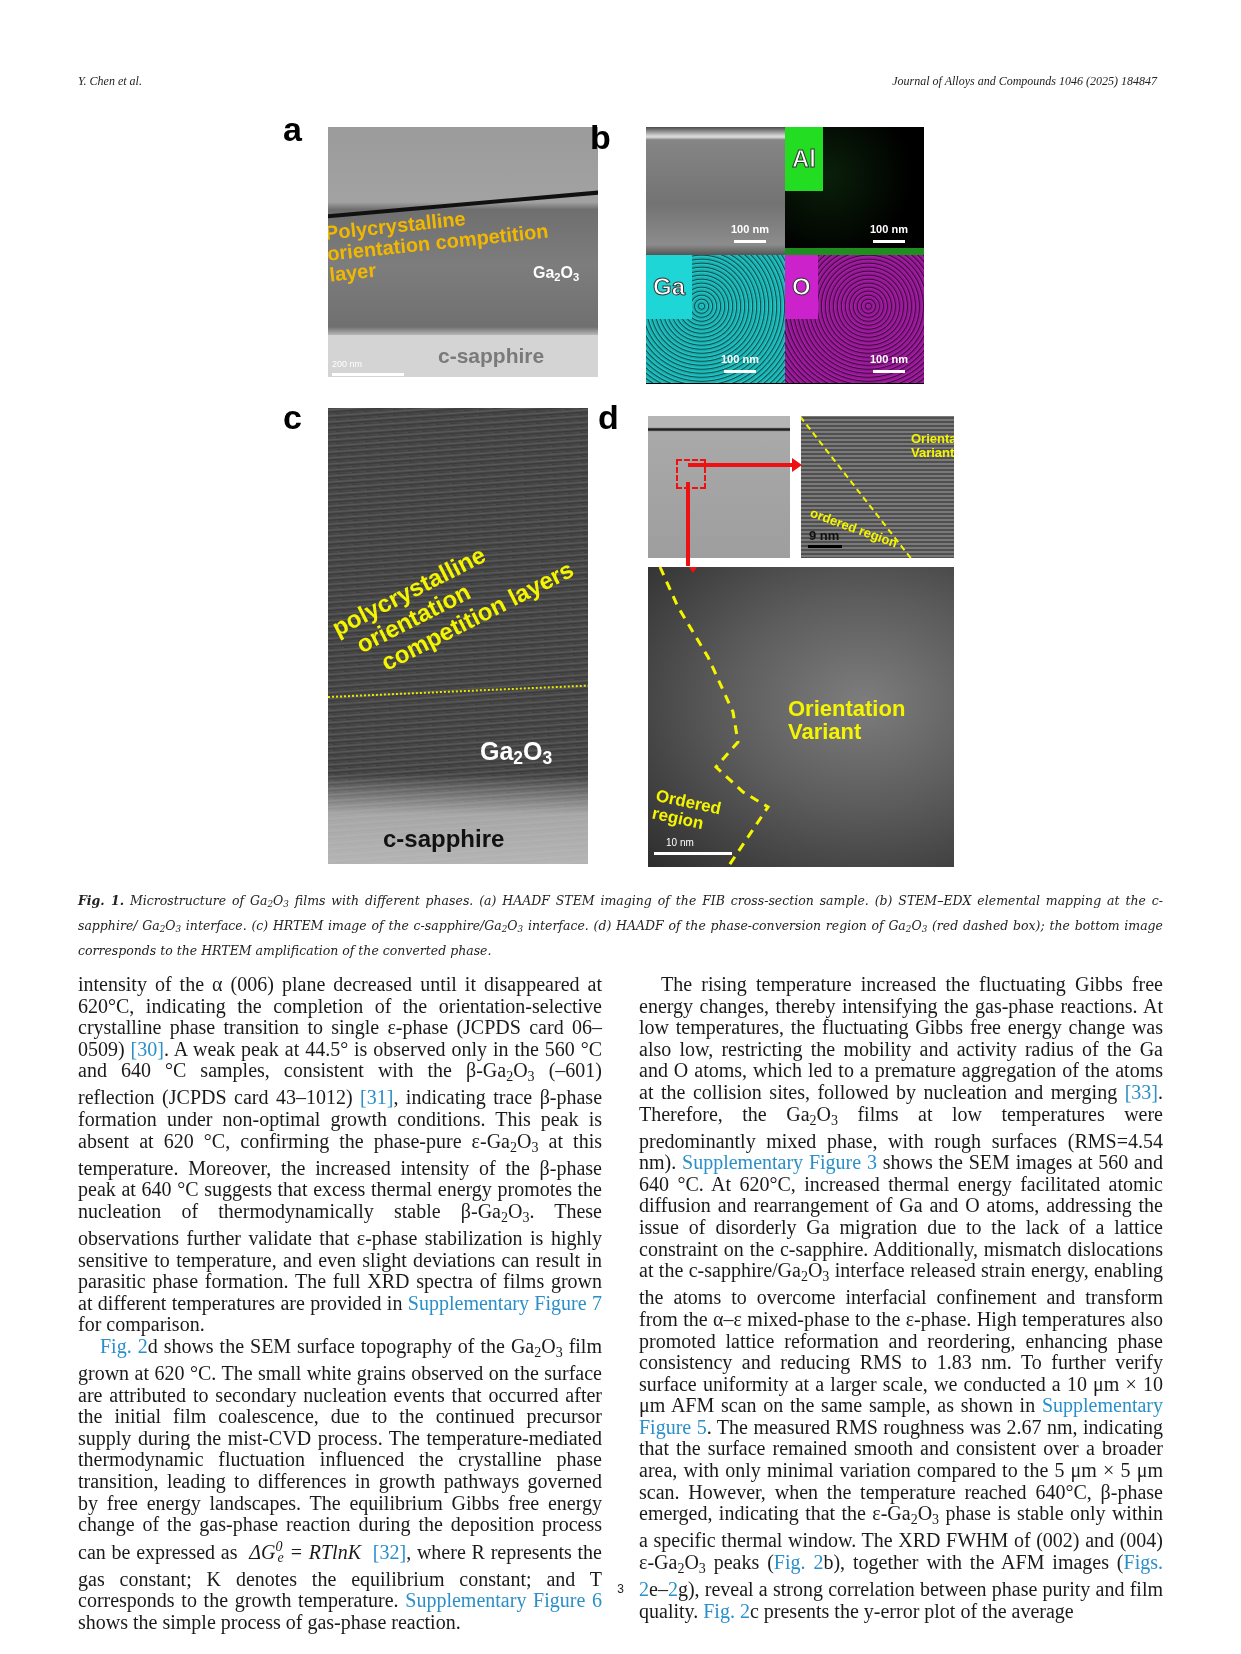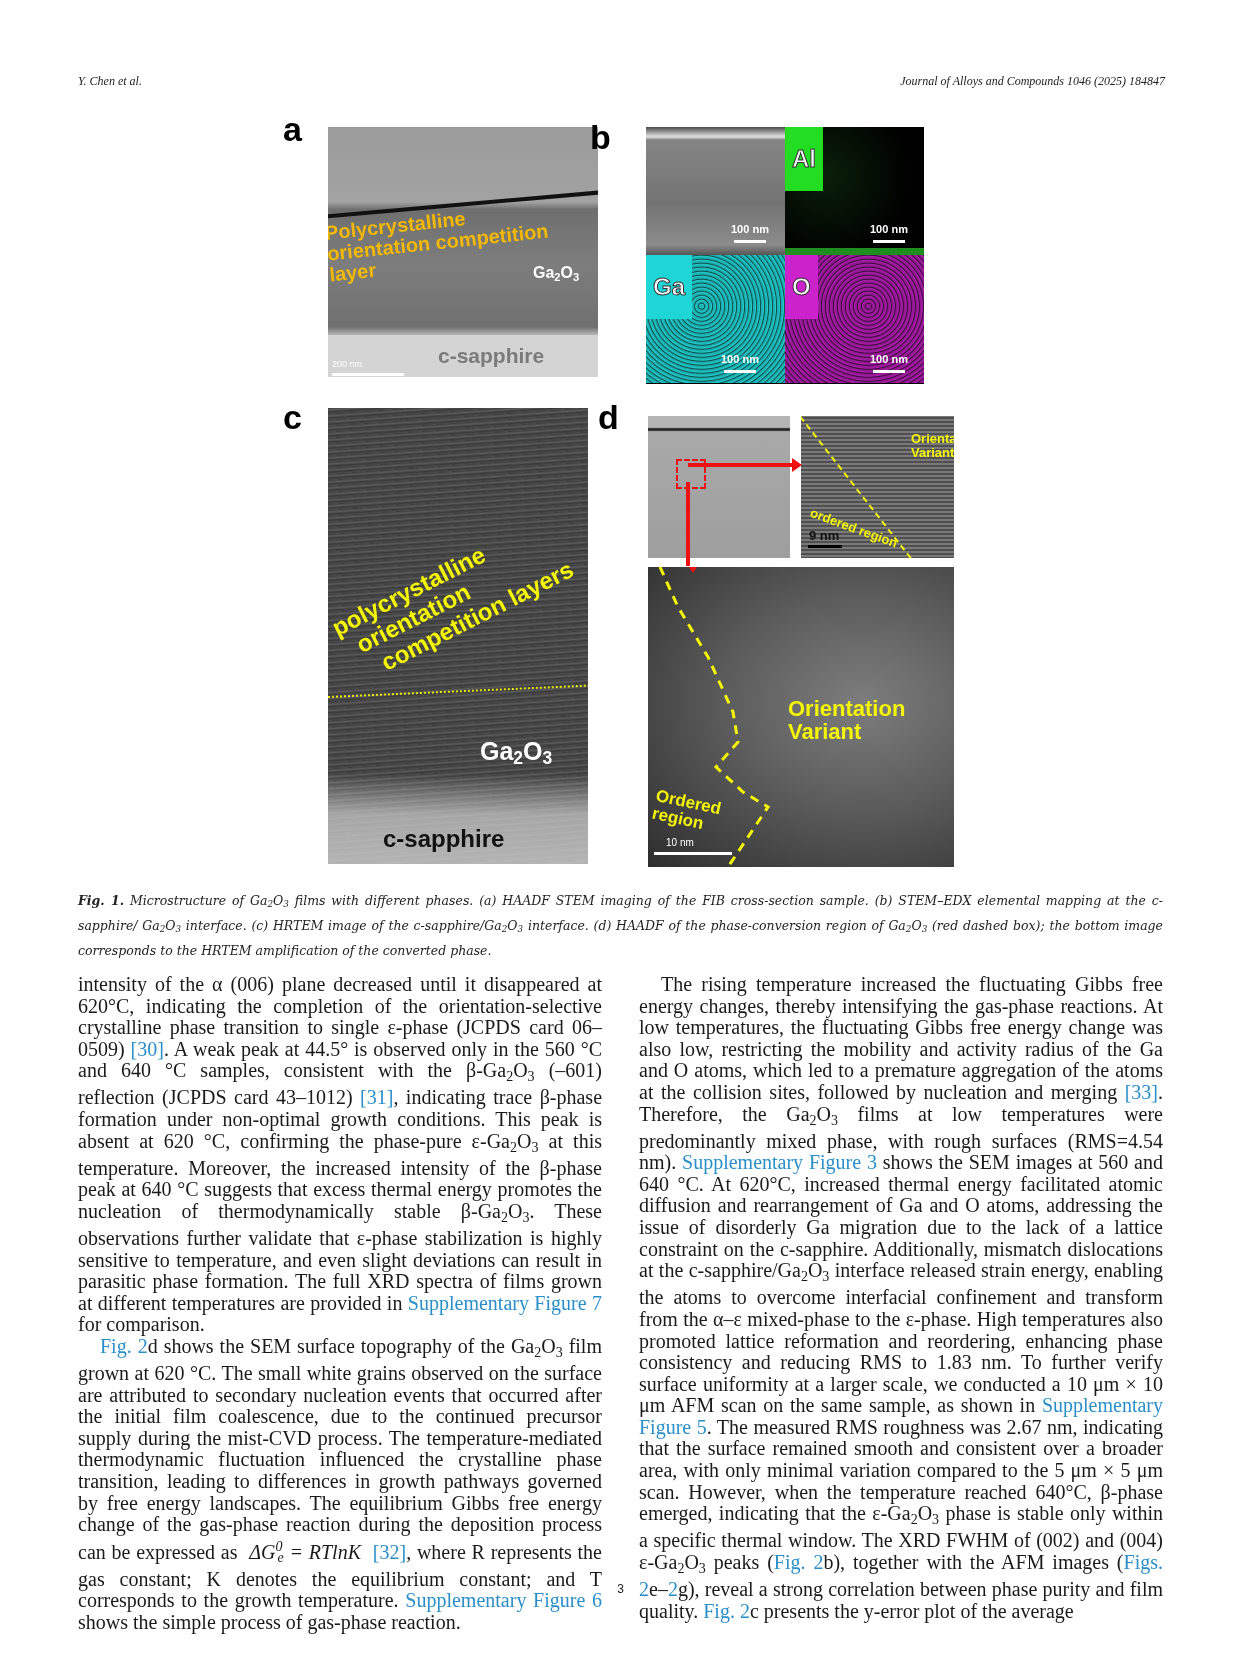--- a/index.html
+++ b/index.html
@@ -1,21 +1,21 @@
 <!DOCTYPE html>
 <html><head>
   <meta charset="utf-8">
   <style>
     html, body { margin: 0; padding: 0; background: #ffffff; }
     body { width: 1241px; height: 1654px; position: relative; overflow: hidden;
            font-family: "DejaVu Serif", "Liberation Serif", serif; color: #1a1a1a; }
     .running-head { position: absolute; top: 74px; font-size: 12px; font-style: italic;
                     font-family: "Liberation Serif", serif; color: #222; }
     .rh-left { left: 78px; }
-    .rh-right { right: 76px; }
+    .rh-right { right: 84px; }
 
     
     .panel-letter { position: absolute; font-family: "Liberation Sans", sans-serif;
                     font-weight: bold; font-size: 34px; color: #000; line-height: 1; }
     .micrograph { position: absolute; overflow: hidden; }
     .lbl { position: absolute; font-family: "Liberation Sans", sans-serif; font-weight: bold;
            line-height: 1.05; white-space: nowrap; }
     .sb { position: absolute; background: #fff; height: 3px; }
     .sbt { position: absolute; font-family: Liberation Sans, sans-serif; font-weight: bold;
            color: #fff; font-size: 11px; }

